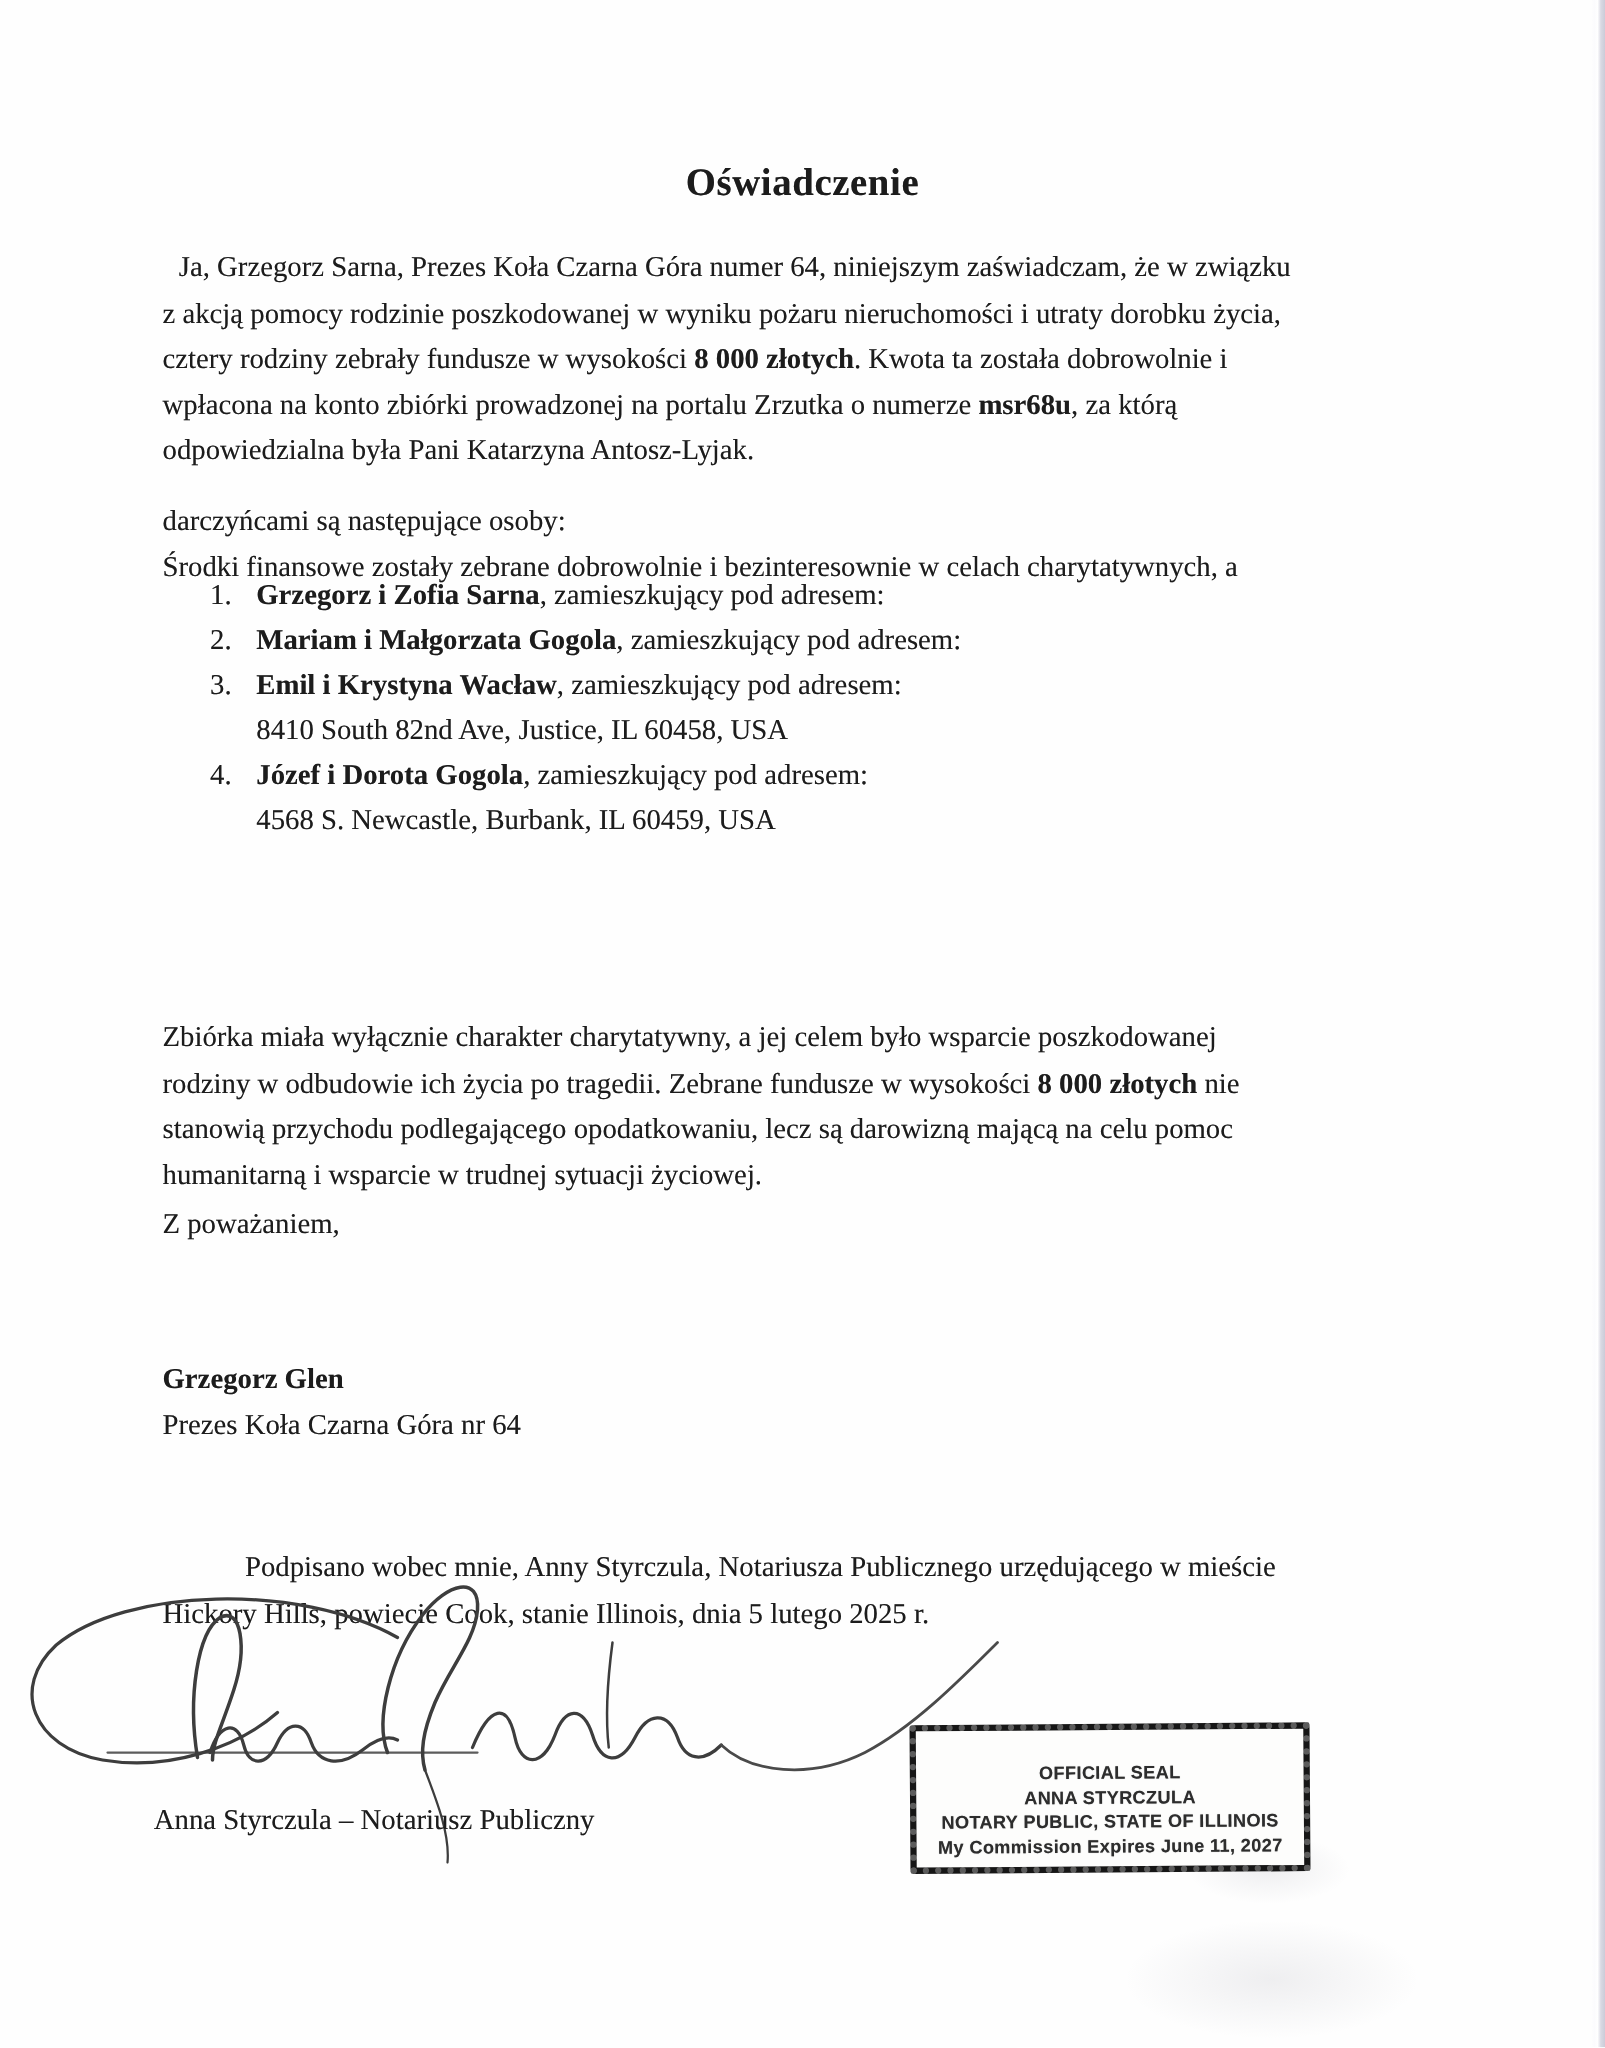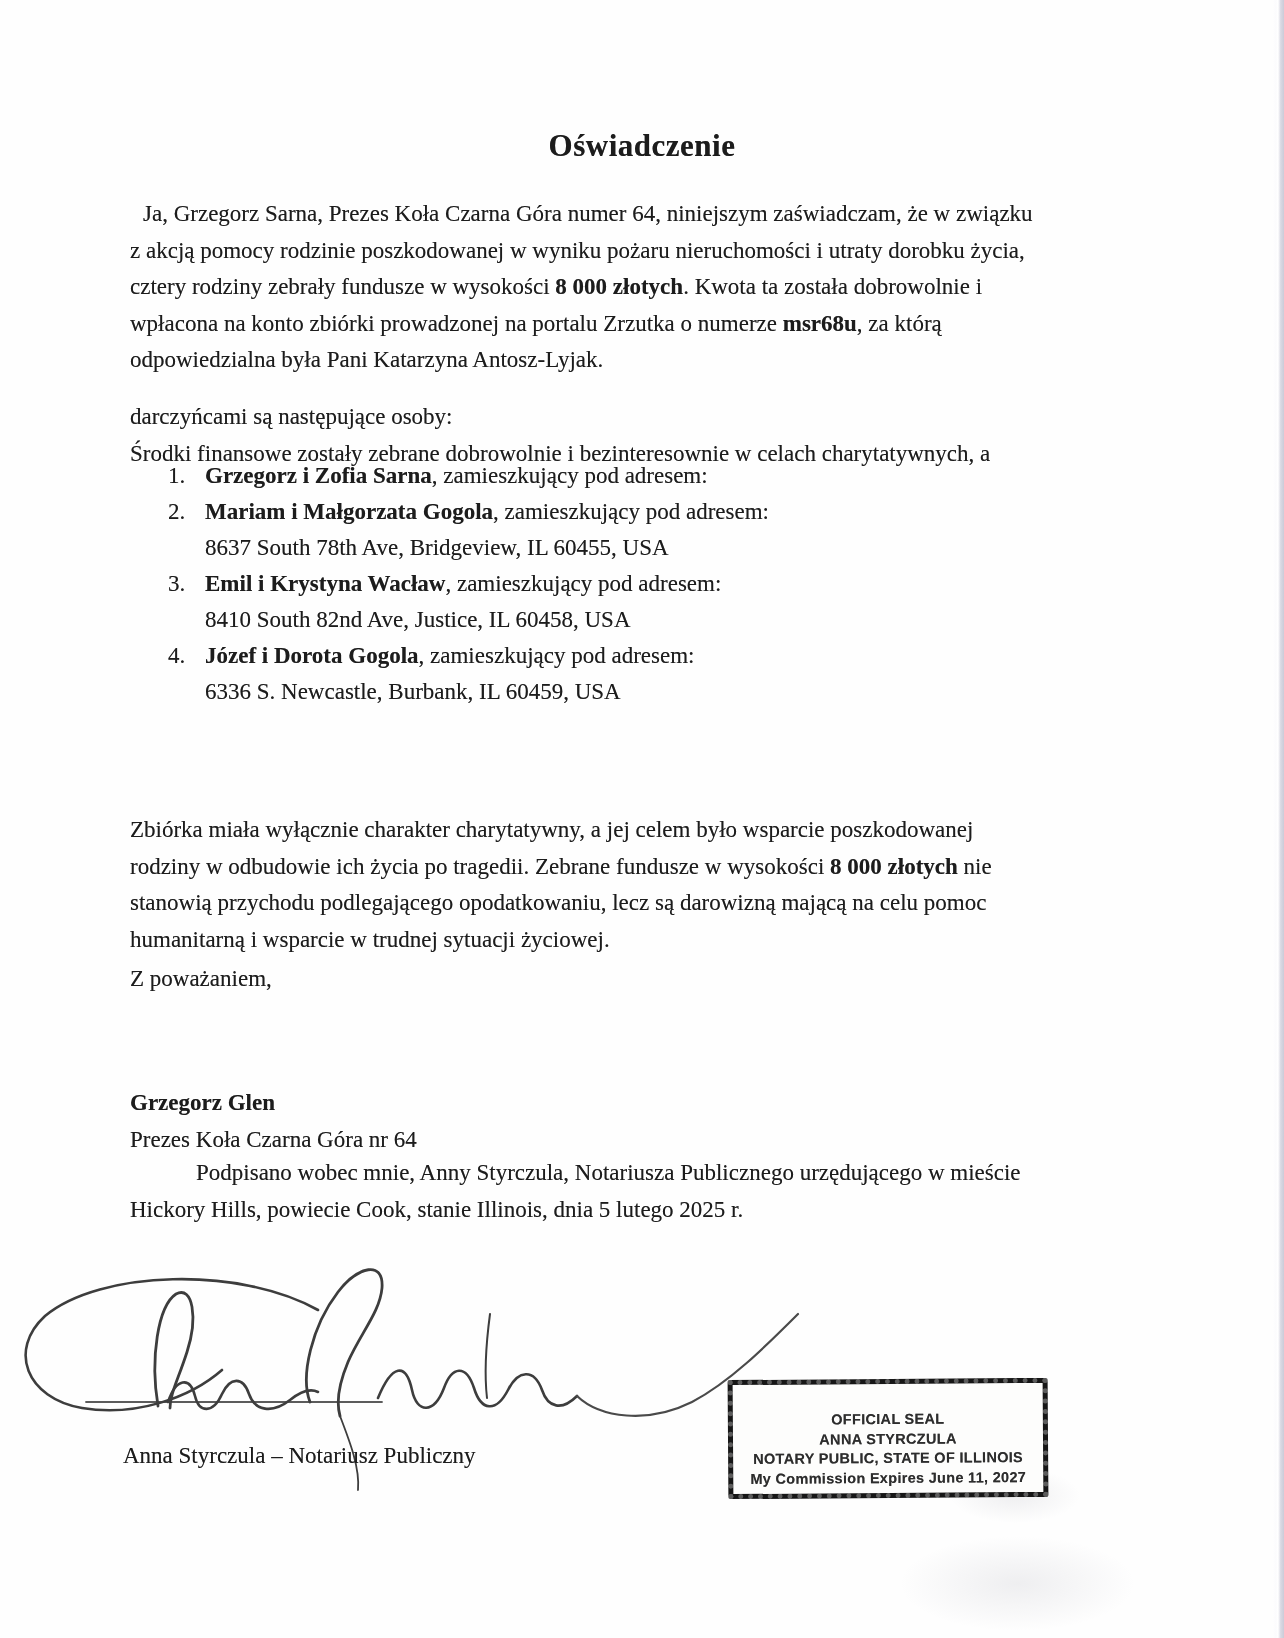--- a/index.html
+++ b/index.html
@@ -104,47 +104,46 @@
     <div class="tl"><span>darczyńcami są następujące osoby:</span></div>
     <div class="tl"><span>Środki finansowe zostały zebrane dobrowolnie i bezinteresownie w celach charytatywnych, a</span></div>
   </div>
 
   <div class="block" style="left:168px; top:458px; width:940px; line-height:36px;">
     <div>
       <div class="tl"><span class="num-col">1.</span><b>Grzegorz i Zofia Sarna</b><span>, zamieszkujący pod adresem:</span></div>
     </div>
     <div>
       <div class="tl"><span class="num-col">2.</span><b>Mariam i Małgorzata Gogola</b><span>, zamieszkujący pod adresem:</span></div>
-      <div class="tl addr">8637 South 78th Ave, Bridgeview, IL 60455, USA</div>
     </div>
     <div>
       <div class="tl"><span class="num-col">3.</span><b>Emil i Krystyna Wacław</b><span>, zamieszkujący pod adresem:</span></div>
       <div class="tl addr">8410 South 82nd Ave, Justice, IL 60458, USA</div>
     </div>
     <div>
       <div class="tl"><span class="num-col">4.</span><b>Józef i Dorota Gogola</b><span>, zamieszkujący pod adresem:</span></div>
-      <div class="tl addr">6336 S. Newcastle, Burbank, IL 60459, USA</div>
+      <div class="tl addr">4568 S. Newcastle, Burbank, IL 60459, USA</div>
     </div>
   </div>
 
   <div class="block" style="left:130px; top:812px; width:1045px;">
     <div class="tl"><span>Zbiórka miała wyłącznie charakter charytatywny, a jej celem było wsparcie poszkodowanej</span></div>
     <div class="tl"><span>rodziny w odbudowie ich życia po tragedii. Zebrane fundusze w wysokości </span><b>8 000 złotych</b><span> nie</span></div>
     <div class="tl"><span>stanowią przychodu podlegającego opodatkowaniu, lecz są darowizną mającą na celu pomoc</span></div>
     <div class="tl"><span>humanitarną i wsparcie w trudnej sytuacji życiowej.</span></div>
   </div>
 
   <div class="block tl" style="left:130px; top:961px;">Z poważaniem,</div>
 
   <div class="block" style="left:130px; top:1085px;">
     <div class="tl"><b>Grzegorz Glen</b></div>
     <div class="tl">Prezes Koła Czarna Góra nr 64</div>
   </div>
 
-  <div class="block" style="left:130px; top:1155px; width:1045px;">
+  <div class="block" style="left:130px; top:1236px; width:1045px;">
     <div class="tl indent-lg"><span>Podpisano wobec mnie, Anny Styrczula, Notariusza Publicznego urzędującego w mieście</span></div>
     <div class="tl"><span>Hickory Hills, powiecie Cook, stanie Illinois, dnia 5 lutego 2025 r.</span></div>
   </div>
 
   <svg class="sig-svg" width="810" height="270" viewBox="0 0 810 270">
     <g fill="none" stroke="#3d3d3d" stroke-linecap="round" stroke-linejoin="round">
 
       <path d="M 86 172 L 382 172" stroke="#5c5c5c" stroke-width="1.8"></path>
 
       <path d="M 318 80 C 240 36, 100 40, 45 86 C 8 120, 26 168, 82 178 C 135 187, 190 168, 222 140" stroke-width="2.6"></path>

